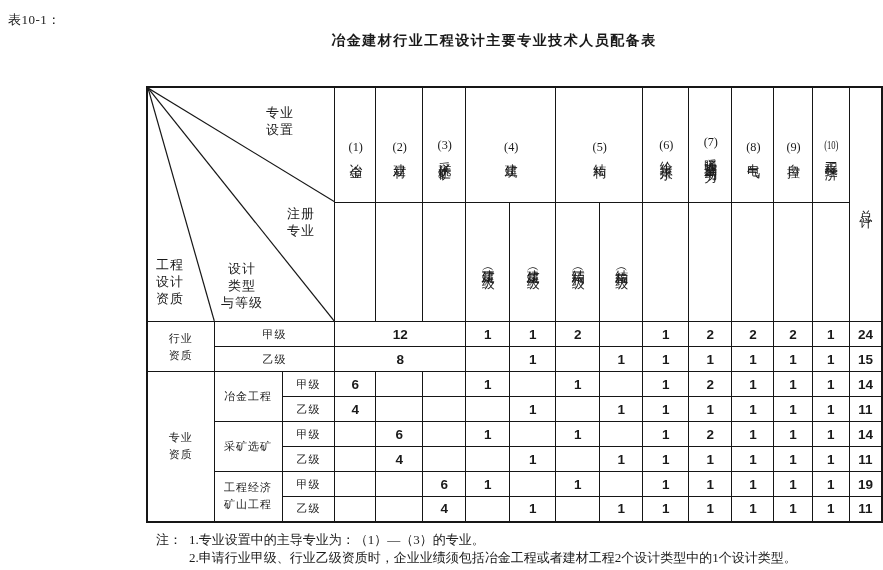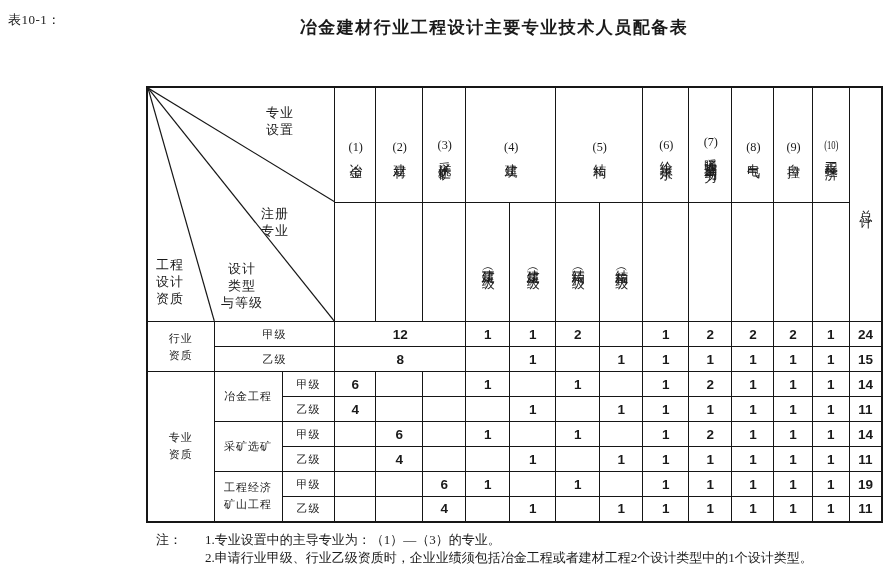--- a/index.html
+++ b/index.html
@@ -1,47 +1,47 @@
 <!DOCTYPE html>
 <html><head>
 <meta charset="utf-8">
 <style>
   html,body{margin:0;padding:0;}
   body{
     width:883px;height:570px;background:#ffffff;position:relative;overflow:hidden;
     font-family:"Liberation Serif","DejaVu Serif",serif;color:#1a1a1a;
   }
   .tbl-label{position:absolute;left:8px;top:11px;font-size:13px;letter-spacing:.5px;}
-  .page-title{position:absolute;left:118px;top:16px;width:752px;text-align:center;
-    font-size:17px;font-weight:bold;letter-spacing:1.5px;}
+  .page-title{position:absolute;left:118px;top:32px;width:752px;text-align:center;
+    font-size:14px;font-weight:bold;letter-spacing:1.5px;}
   table.tbl{position:absolute;left:118px;top:86px;border-collapse:collapse;
     table-layout:fixed;border:2px solid #161616;margin-left:28px;}
   table.tbl td{border:1px solid #161616;padding:0;text-align:center;
     vertical-align:middle;overflow:hidden;}
   tr.hr1{height:113px;} tr.hr2{height:119px;} tr.dr{height:25px;}
   td.top{vertical-align:top;}
   td.sepb{border-bottom:2px solid #161616;}
   .vtext{writing-mode:vertical-rl;text-orientation:mixed;font-size:13px;
     letter-spacing:2px;line-height:16px;margin:0 auto;}
   .colhead{height:108px;margin-top:6px;}
   .subhead{height:112px;margin-top:5px;}
   .totalv{letter-spacing:6px;margin:auto;}
   .cnum{text-combine-upright:all;letter-spacing:0;}
   .num{font-family:"Liberation Sans","DejaVu Sans",sans-serif;font-size:13.5px;font-weight:bold;}
   .lbl{font-size:11px;letter-spacing:1px;line-height:17px;}
   td.corner{position:relative;}
   td.corner svg{position:absolute;left:0;top:0;width:100%;height:100%;display:block;}
   .clabel{position:absolute;font-size:13px;line-height:17px;letter-spacing:1px;text-align:center;}
   .cl-specialty{left:115px;top:16px;width:34px;}
-  .cl-registered{left:110px;top:117px;width:34px;}
+  .cl-registered{left:136px;top:117px;width:34px;}
   .cl-design{left:70px;top:172px;width:48px;}
   .cl-qual{left:0;top:168px;width:44px;}
   .notes{position:absolute;left:156px;top:531px;width:720px;font-size:13px;
     line-height:18px;display:flex;gap:7px;}
-  .notes .note-items > div{white-space:nowrap;margin-left:16px;}
+  .notes .note-items > div{white-space:nowrap;}
 </style>
 </head>
 <body>
 
 <div class="tbl-label">表10-1：</div>
 <div class="page-title">冶金建材行业工程设计主要专业技术人员配备表</div>
 
 <table class="tbl">
   <colgroup>
     <col style="width:69px">

